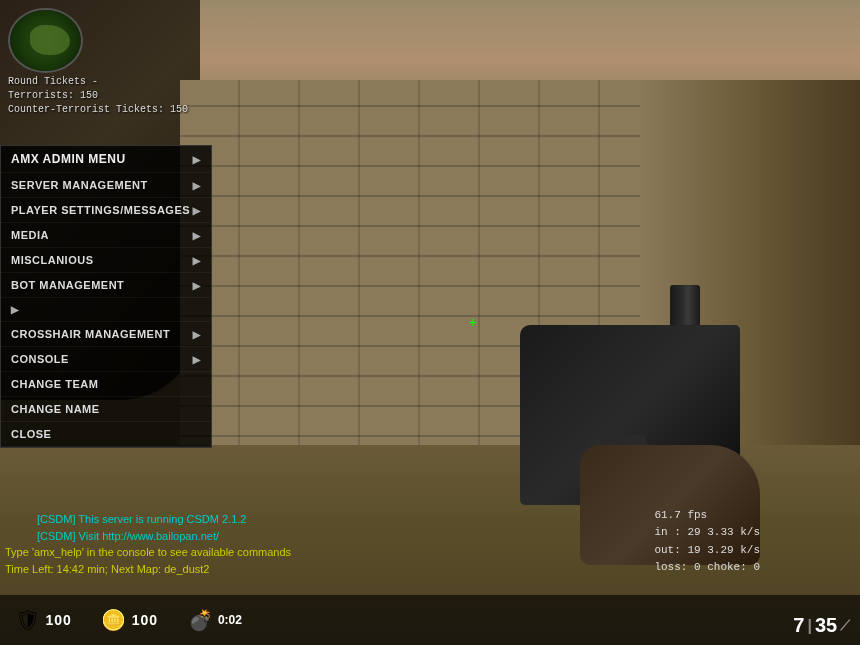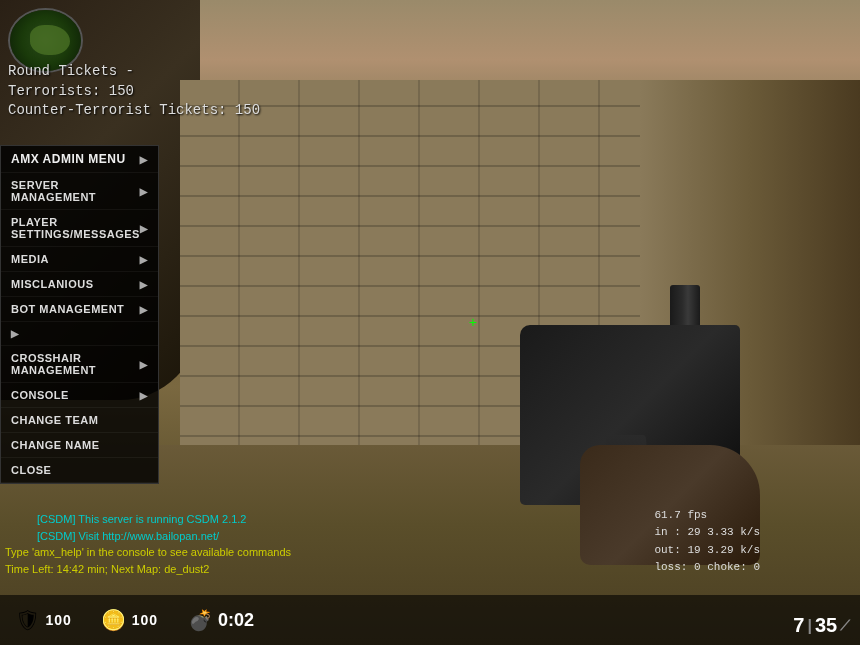--- a/index.html
+++ b/index.html
@@ -164,34 +164,34 @@
       position: absolute;
       top: 15px; left: 20px;
       width: 40px; height: 30px;
       background: rgba(80, 120, 40, 0.7);
       border-radius: 40% 60% 50% 50%;
     }
 
     
     .hud-info {
       position: absolute;
-      top: 62px;
+      top: 75px;
       left: 8px;
       color: #ddd;
-      font-size: 14px;
+      font-size: 10px;
       line-height: 1.4;
       text-shadow: 1px 1px 2px #000;
     }
 
     
     .menu-overlay {
       position: absolute;
       top: 145px;
       left: 0;
-      width: 159px;
+      width: 212px;
       background: rgba(0, 0, 0, 0.82);
       border: 1px solid #333;
       z-index: 10;
     }
 
     .menu-item {
       display: flex;
       align-items: center;
       justify-content: space-between;
       padding: 6px 10px;
@@ -271,21 +271,21 @@
     .hud-value {
       color: #fff;
       font-size: 14px;
       font-family: Arial Black, sans-serif;
       font-weight: 900;
       letter-spacing: 1px;
     }
 
     .hud-timer {
       color: #fff;
-      font-size: 18px;
+      font-size: 12px;
       font-family: Arial Black, sans-serif;
       font-weight: 900;
     }
 
     .hud-ammo {
       position: absolute;
       right: 10px;
       bottom: 8px;
       color: #fff;
       font-size: 20px;

